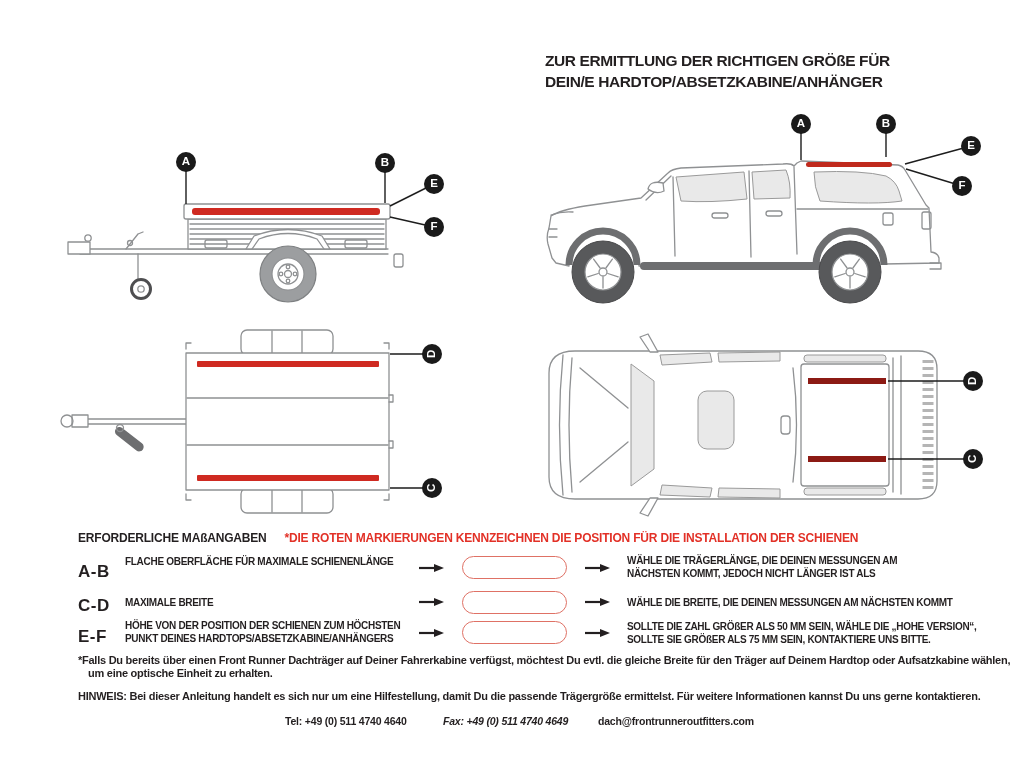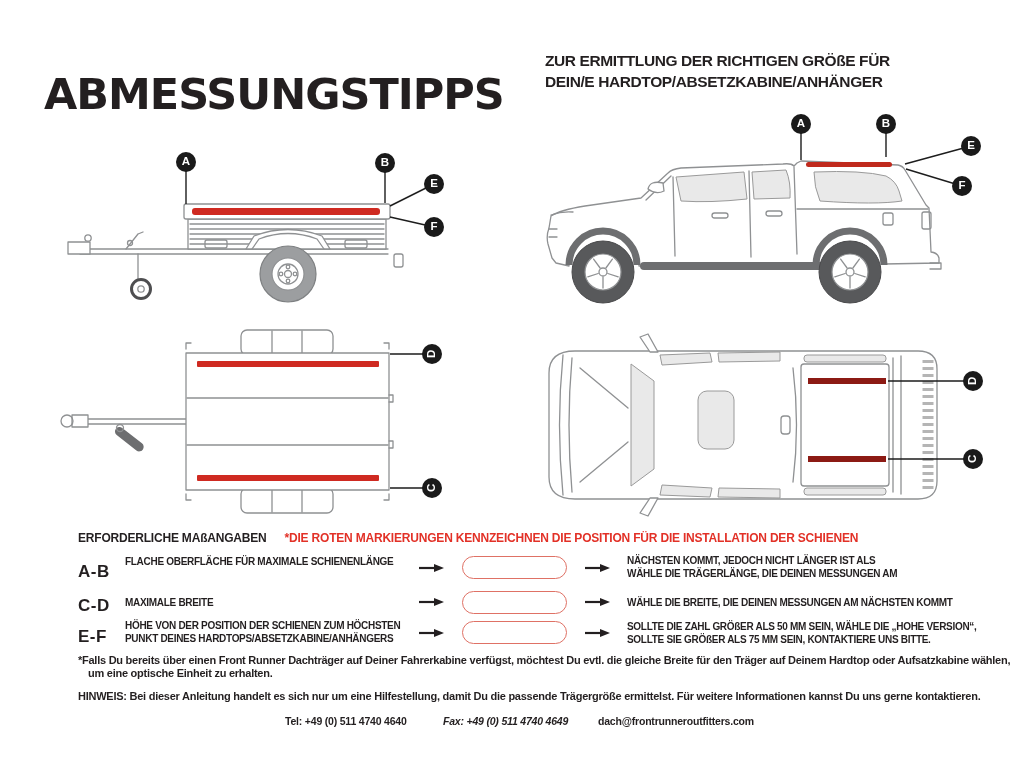--- a/index.html
+++ b/index.html
@@ -35,21 +35,20 @@
   .ln{stroke:#8f9193;fill:none;stroke-width:1.3;stroke-linecap:round;stroke-linejoin:round;}
   .fw{stroke:#8f9193;fill:#ffffff;stroke-width:1.3;stroke-linejoin:round;}
   .lt{stroke:#9a9a9a;fill:#e9e9e9;stroke-width:1;stroke-linejoin:round;}
   .mk{stroke:#1d1d1d;fill:none;stroke-width:1.4;}
 </style>
 </head>
 <body>
 
 <div class="page">
 
-  <h1 class="abs title">ABMESSUNGSTIPPS</h1>
   <div class="abs subtitle">
     <div>ZUR ERMITTLUNG DER RICHTIGEN GRÖßE FÜR</div>
     <div>DEIN/E HARDTOP/ABSETZKABINE/ANHÄNGER</div>
   </div>
 
   <svg class="art" width="1024" height="768" viewBox="0 0 1024 768">
 
     <g>
 
       <path class="ln" d="M80,249 H388 M80,254 H388"></path>
@@ -241,22 +240,22 @@
     <svg class="arrow a1" style="top:7px;" viewBox="0 0 26 10">
         <line x1="1" y1="5" x2="17" y2="5" stroke="#231f20" stroke-width="2.2"></line>
         <polygon points="16,1 26,5 16,9" fill="#231f20"></polygon>
       </svg>
     <div class="pill" style="top:0px;"></div>
     <svg class="arrow a2" style="top:7px;" viewBox="0 0 26 10">
         <line x1="1" y1="5" x2="17" y2="5" stroke="#231f20" stroke-width="2.2"></line>
         <polygon points="16,1 26,5 16,9" fill="#231f20"></polygon>
       </svg>
     <div class="lresult cond" style="top:-2px;">
+      <div>WÄHLE DIE TRÄGERLÄNGE, DIE DEINEN MESSUNGEN AM</div>
       <div>NÄCHSTEN KOMMT, JEDOCH NICHT LÄNGER IST ALS</div>
-      <div>WÄHLE DIE TRÄGERLÄNGE, DIE DEINEN MESSUNGEN AM</div>
     </div>
   </div>
 
   <div class="abs lrow" style="top:591px;height:24px;">
     <div class="lkey" style="top:5px;">C-D</div>
     <div class="ldesc cond" style="top:6px;">
       <div>MAXIMALE BREITE</div>
     </div>
     <svg class="arrow a1" style="top:6px;" viewBox="0 0 26 10">
         <line x1="1" y1="5" x2="17" y2="5" stroke="#231f20" stroke-width="2.2"></line>

